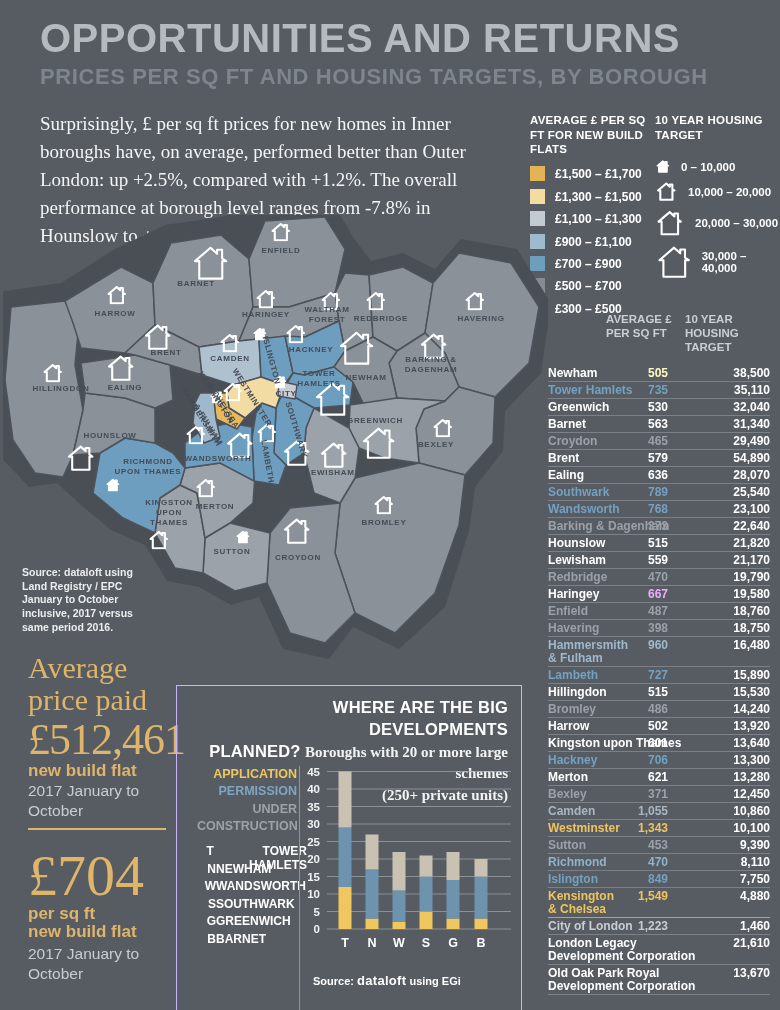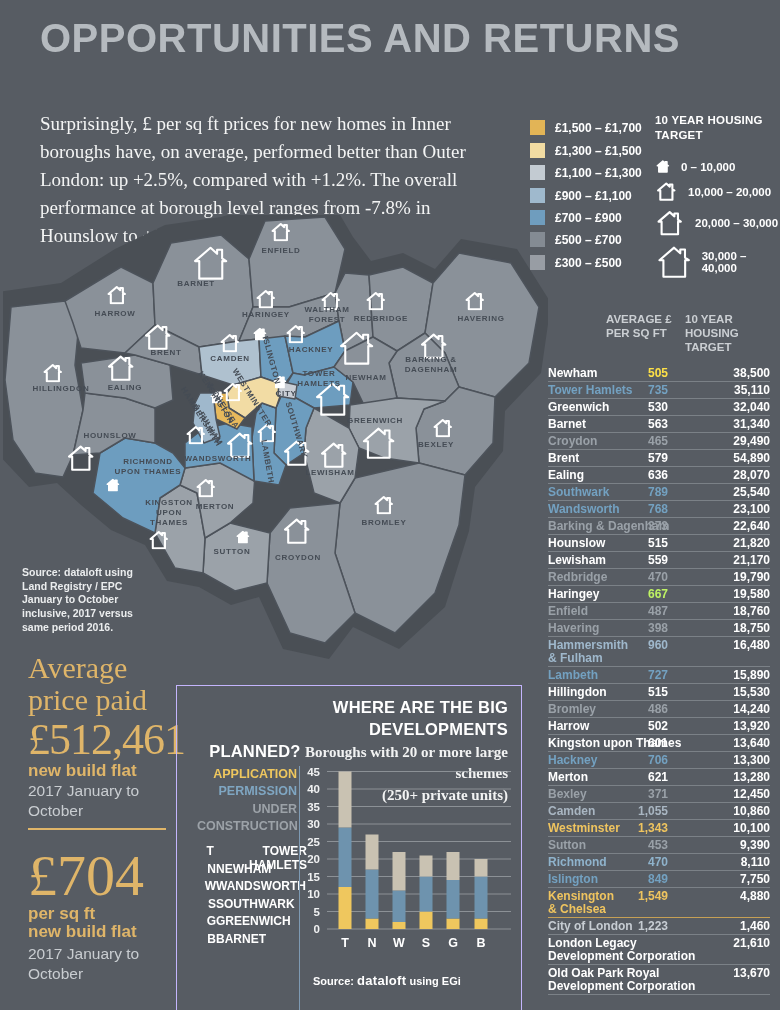--- a/index.html
+++ b/index.html
@@ -66,23 +66,25 @@
     </symbol>
     <symbol id="house-f" viewBox="0 0 25 23">
       <path d="M5,21.5 V10.3 H2.3 L12.2,1.8 L16.4,5.6 V3 H19.6 V8.5 L22.2,10.3 H19.7 V21.5 Z" fill="#FFFFFF" stroke="#FFFFFF" stroke-width="1.5" stroke-linejoin="round" vector-effect="non-scaling-stroke"></path>
     </symbol>
   </defs>
 </svg>
 
 <div class="page">
 
   <div class="abs title">OPPORTUNITIES AND RETURNS</div>
+  <div class="abs subtitle">PRICES PER SQ FT AND HOUSING TARGETS, BY BOROUGH</div>
   <div class="abs intro">Surprisingly, £ per sq ft prices for new homes in Inner boroughs have, on average, performed better than Outer London: up +2.5%, compared with +1.2%. The overall performance at borough level ranges from -7.8% in Hounslow to +6.3% in Hillingdon.</div>
 
   <div class="abs legend-col legend-price">
+    <div class="legend-title">AVERAGE £ PER SQ FT FOR NEW BUILD FLATS</div>
     <div id="price-legend-items">
         <div class="pl-item">
           <div class="pl-swatch" style="background: rgb(226, 180, 86);"></div>
           <div class="pl-label">£1,500 – £1,700</div>
         </div>
         <div class="pl-item">
           <div class="pl-swatch" style="background: rgb(242, 220, 162);"></div>
           <div class="pl-label">£1,300 – £1,500</div>
         </div>
         <div class="pl-item">
@@ -354,21 +356,21 @@
   </div>
 
   <div class="abs btable">
     <div class="th th1">AVERAGE £ PER SQ FT</div>
     <div class="th th2">10 YEAR HOUSING TARGET</div>
     <div class="trows" id="table-rows">
         <div class="trow">
           <div class="nm" style="color: rgb(255, 255, 255);">
             <div>Newham</div>
           </div>
-          <div class="pr" style="color: #fde047;">505</div>
+          <div class="pr" style="color: #fef9c3;">505</div>
           <div class="tg">38,500</div>
         </div>
         <div class="trow">
           <div class="nm" style="color: rgb(115, 161, 193);">
             <div>Tower Hamlets</div>
           </div>
           <div class="pr" style="color: rgb(115, 161, 193);">735</div>
           <div class="tg">35,110</div>
         </div>
         <div class="trow">
@@ -445,21 +447,21 @@
           <div class="nm" style="color: rgb(154, 161, 168);">
             <div>Redbridge</div>
           </div>
           <div class="pr" style="color: rgb(154, 161, 168);">470</div>
           <div class="tg">19,790</div>
         </div>
         <div class="trow">
           <div class="nm" style="color: rgb(255, 255, 255);">
             <div>Haringey</div>
           </div>
-          <div class="pr" style="color: #bef264;">667</div>
+          <div class="pr" style="color: #f0abfc;">667</div>
           <div class="tg">19,580</div>
         </div>
         <div class="trow">
           <div class="nm" style="color: rgb(154, 161, 168);">
             <div>Enfield</div>
           </div>
           <div class="pr" style="color: rgb(154, 161, 168);">487</div>
           <div class="tg">18,760</div>
         </div>
         <div class="trow">

